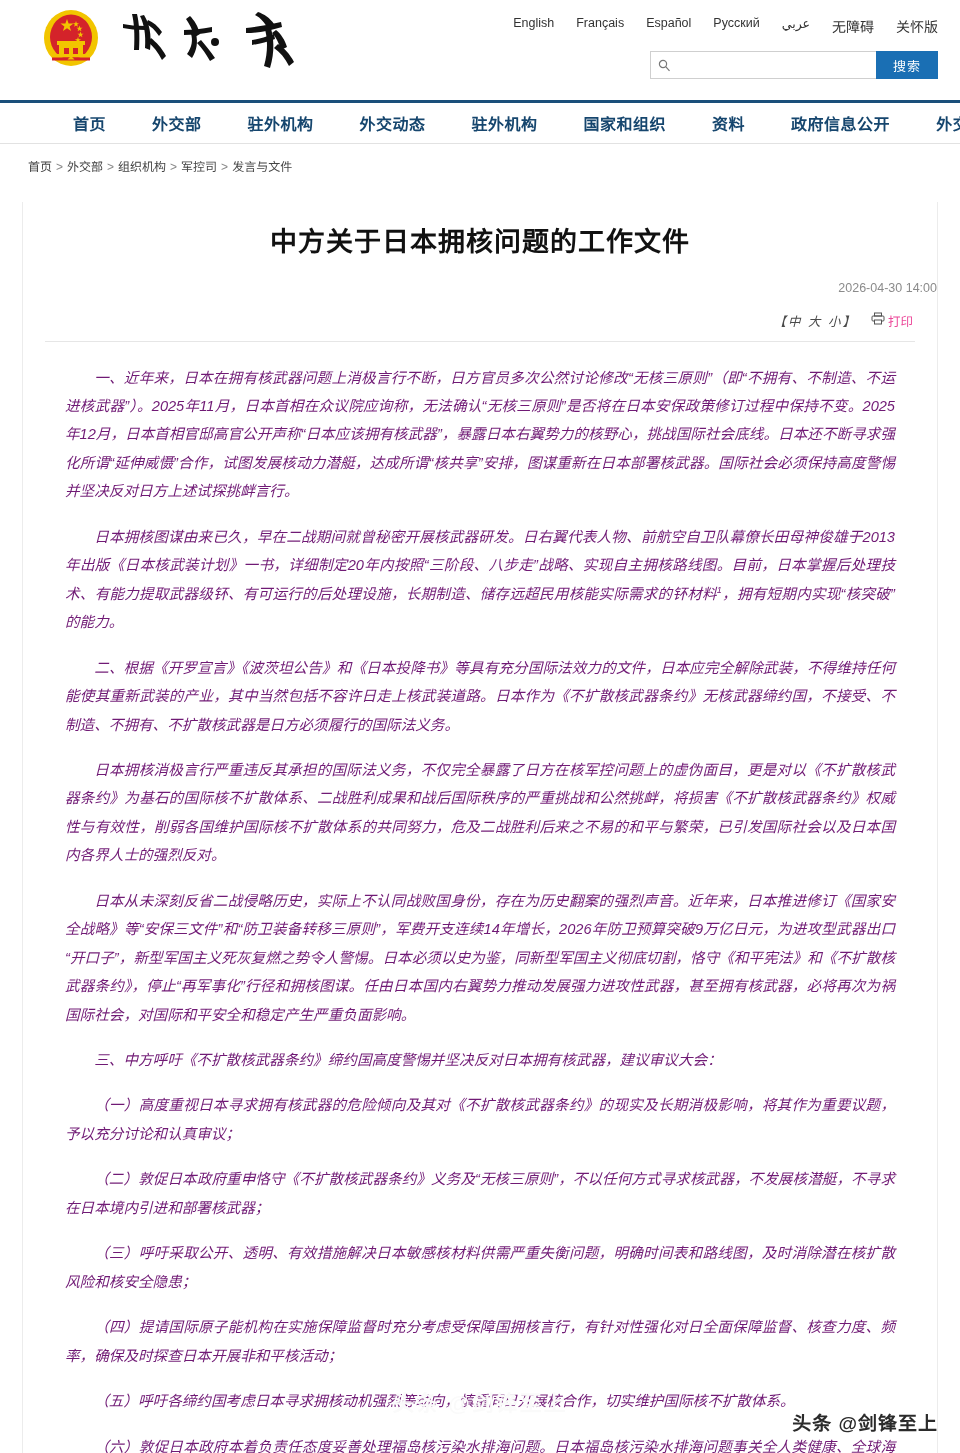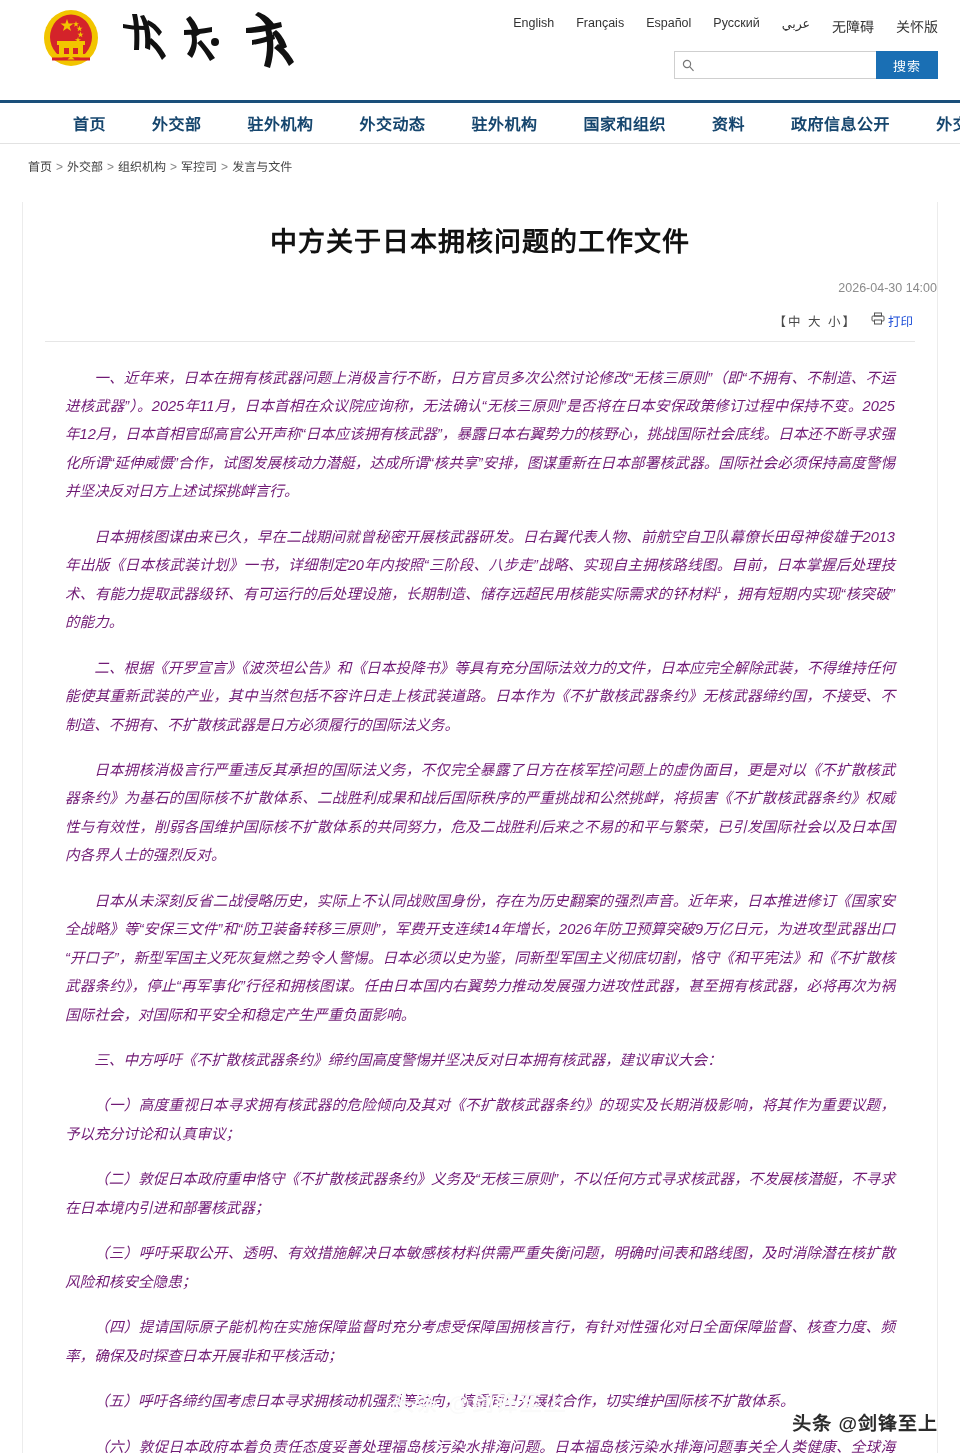--- a/index.html
+++ b/index.html
@@ -57,21 +57,21 @@
     white-space: nowrap;
   }
   .topbar-links a.cn { font-size: 14px; font-family: Liberation Mono, monospace; }
 
   .searchwrap {
     position: absolute;
     right: 22px;
     top: 51px;
     display: flex;
     align-items: stretch;
-    width: 264px;
+    width: 288px;
     height: 28px;
     border: 1px solid #cfcfcf;
     background: #fff;
   }
   .searchwrap .mag {
     width: 26px;
     display: flex;
     align-items: center;
     justify-content: center;
     flex: none;
@@ -160,28 +160,28 @@
   }
   .toolrow {
     display: flex;
     justify-content: flex-end;
     align-items: center;
     gap: 14px;
     padding: 16px 24px 0 0;
     font-size: 12.5px;
     color: #4a4a4a;
   }
-  .fontsizes { letter-spacing: 2px; }
+  .fontsizes { letter-spacing: 2px; font-style: italic; }
   .fontsizes span { cursor: pointer; }
   .printbtn {
     display: flex;
     align-items: center;
     gap: 3px;
     cursor: pointer;
-    color: #1d4ed8;
+    color: #ec4899;
   }
   .rule {
     border-top: 1px solid #e6e6e6;
     margin: 11px 22px 0 22px;
   }
 
   .body {
     padding: 22px 42px 0 42px;
   }
   .body p {

